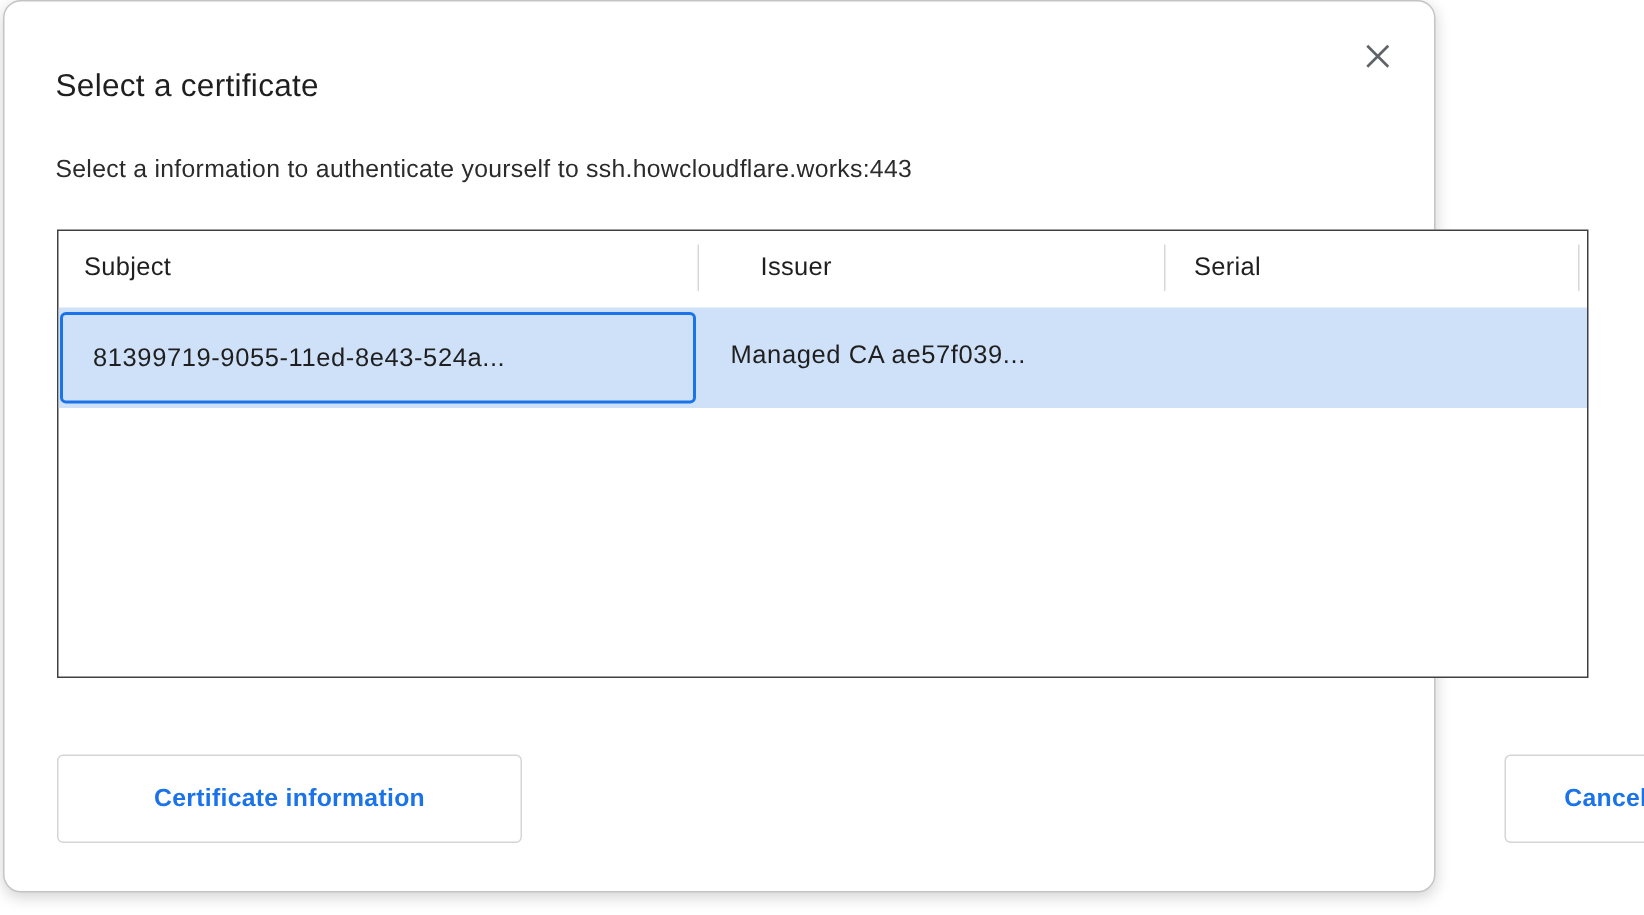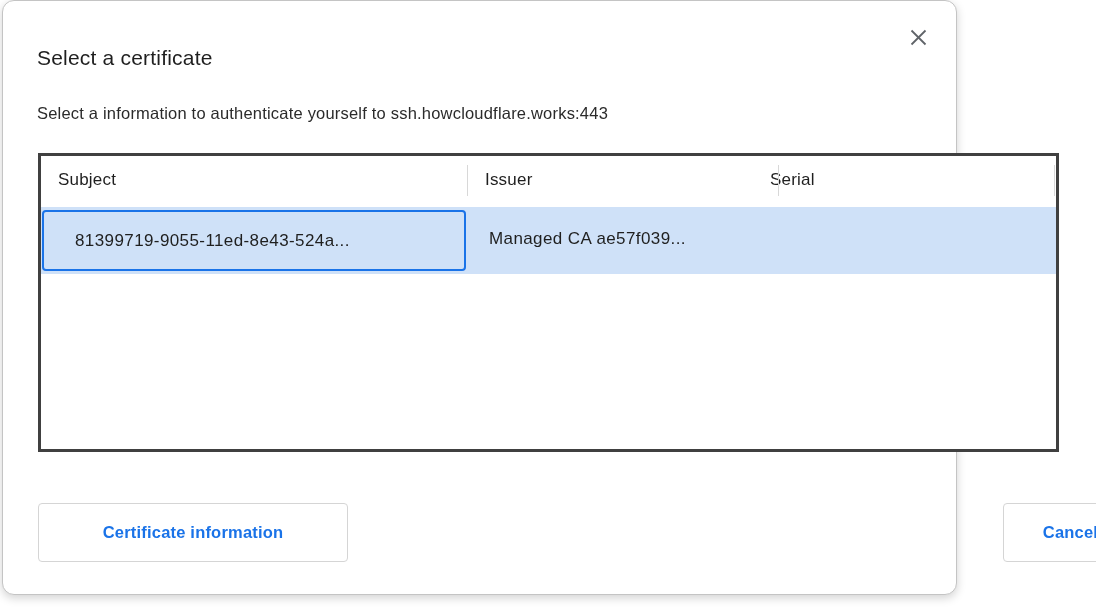--- a/index.html
+++ b/index.html
@@ -41,38 +41,38 @@
     left: 34px; top: 103px;
     font-size: 16.5px;
     font-weight: 400;
     color: #2b2b2b;
     letter-spacing: 0.2px;
   }
   .listbox {
     position: absolute;
     left: 35px; top: 152px;
     width: 1021px; height: 299px;
-    border: 3px solid #404040;
+    border: 1px solid #404040;
     background: #ffffff;
     overflow: hidden;
   }
   .thead {
     position: relative;
     height: 51px;
     display: flex;
     align-items: center;
   }
   .th {
     font-size: 17px;
     color: #1f1f1f;
     letter-spacing: 0.2px;
   }
   .th-subject { position: absolute; left: 17px; top: 14px; }
-  .th-issuer  { position: absolute; left: 444px; top: 14px; }
-  .th-serial  { position: absolute; left: 729px; top: 14px; text-align: center; }
+  .th-issuer  { position: absolute; left: 468px; top: 14px; }
+  .th-serial  { position: absolute; left: 757px; top: 14px; text-align: center; }
   .col-divider {
     position: absolute;
     top: 9px;
     width: 1px; height: 31px;
     background: #d8d8d8;
   }
   .col-divider.d1 { left: 426px; }
   .col-divider.d2 { left: 737px; }
   .col-divider.d3 { left: 1013px; }
   .row {
@@ -87,21 +87,21 @@
     color: #1f1f1f;
     letter-spacing: 0.4px;
     white-space: nowrap;
   }
   .cell-subject {
     left: 1px; top: 3px;
     width: 424px; height: 61px;
     border: 2px solid #1a73e8;
     border-radius: 4px;
     line-height: 57px;
-    padding-left: 31px;
+    padding-left: 20px;
   }
   .cell-issuer { left: 448px; top: 0; line-height: 64px; text-align: right; }
   .cell-serial { left: 757px; top: 0; line-height: 64px; }
   .btn {
     position: absolute;
     top: 502px;
     height: 59px;
     border-radius: 4px;
     font-family: "Liberation Sans", "DejaVu Sans", sans-serif;
     font-size: 16.5px;

